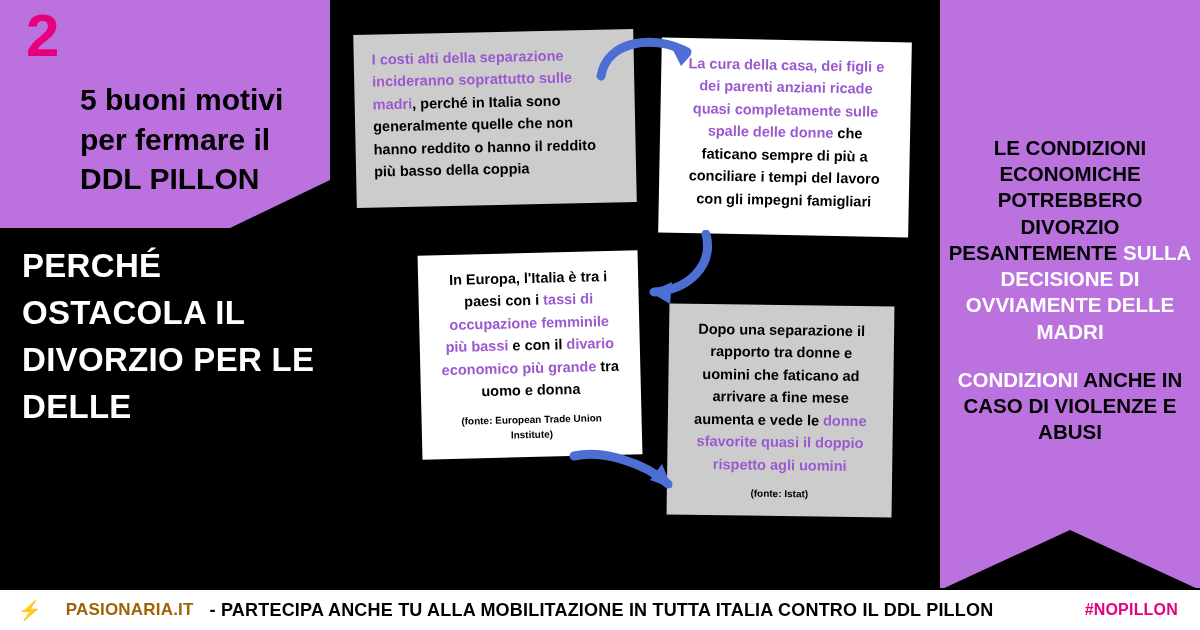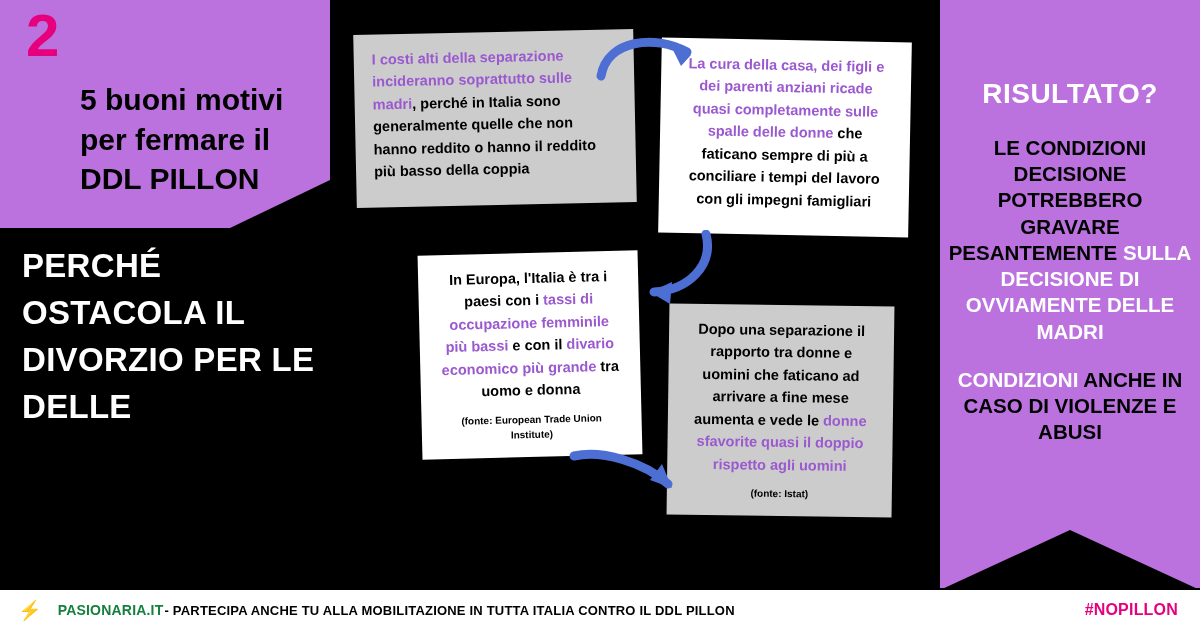--- a/index.html
+++ b/index.html
@@ -157,30 +157,30 @@
     display: flex;
     align-items: center;
   }
   .bolt {
     margin-left: 18px;
     color: #e6007e;
     font-size: 19px;
     line-height: 1;
   }
   .footer-brand {
+    margin-left: 24px;
+    color: #a16207;
+    font-size: 17px;
+    font-weight: bold;
+    letter-spacing: 0.2px;
+  }
+  .footer-text {
     margin-left: 16px;
-    color: #15803d;
-    font-size: 14px;
-    font-weight: bold;
-    letter-spacing: 0.2px;
-  }
-  .footer-text {
-    margin-left: 1px;
-    color: #000;
-    font-size: 13px;
+    color: #000;
+    font-size: 18px;
     font-weight: bold;
     letter-spacing: 0.2px;
   }
   .footer-tag {
     position: absolute;
     right: 22px;
     color: #e6007e;
     font-size: 16px;
     font-weight: bold;
     letter-spacing: 0.2px;
@@ -236,23 +236,22 @@
       <path d="M22 62 L44 52 L42 74 Z" fill="#4d6fd4"></path>
     </svg>
 
     <svg class="arrow" id="arrow3" width="125" height="60" viewBox="0 0 125 60">
       <path d="M6 8 C34 2, 76 14, 100 36" stroke="#4d6fd4" stroke-width="9" fill="none" stroke-linecap="round"></path>
       <path d="M104 40 L82 32 L94 16 Z" fill="#4d6fd4"></path>
     </svg>
   </div>
 
   <div class="right-panel">
-    <div class="right-title">RISULTATO?</div>
     <div class="right-body">
-      <span>LE CONDIZIONI DECISIONE POTREBBERO GRAVARE PESANTEMENTE</span>
+      <span>LE CONDIZIONI ECONOMICHE POTREBBERO DIVORZIO PESANTEMENTE</span>
       <span> </span>
       <span class="white">SULLA DECISIONE DI OVVIAMENTE DELLE MADRI</span>
       <span class="gap"></span>
       <span class="white">CONDIZIONI</span>
       <span> </span>
       <span>ANCHE IN CASO DI VIOLENZE E ABUSI</span>
     </div>
   </div>
 
   <div class="divider"></div>

